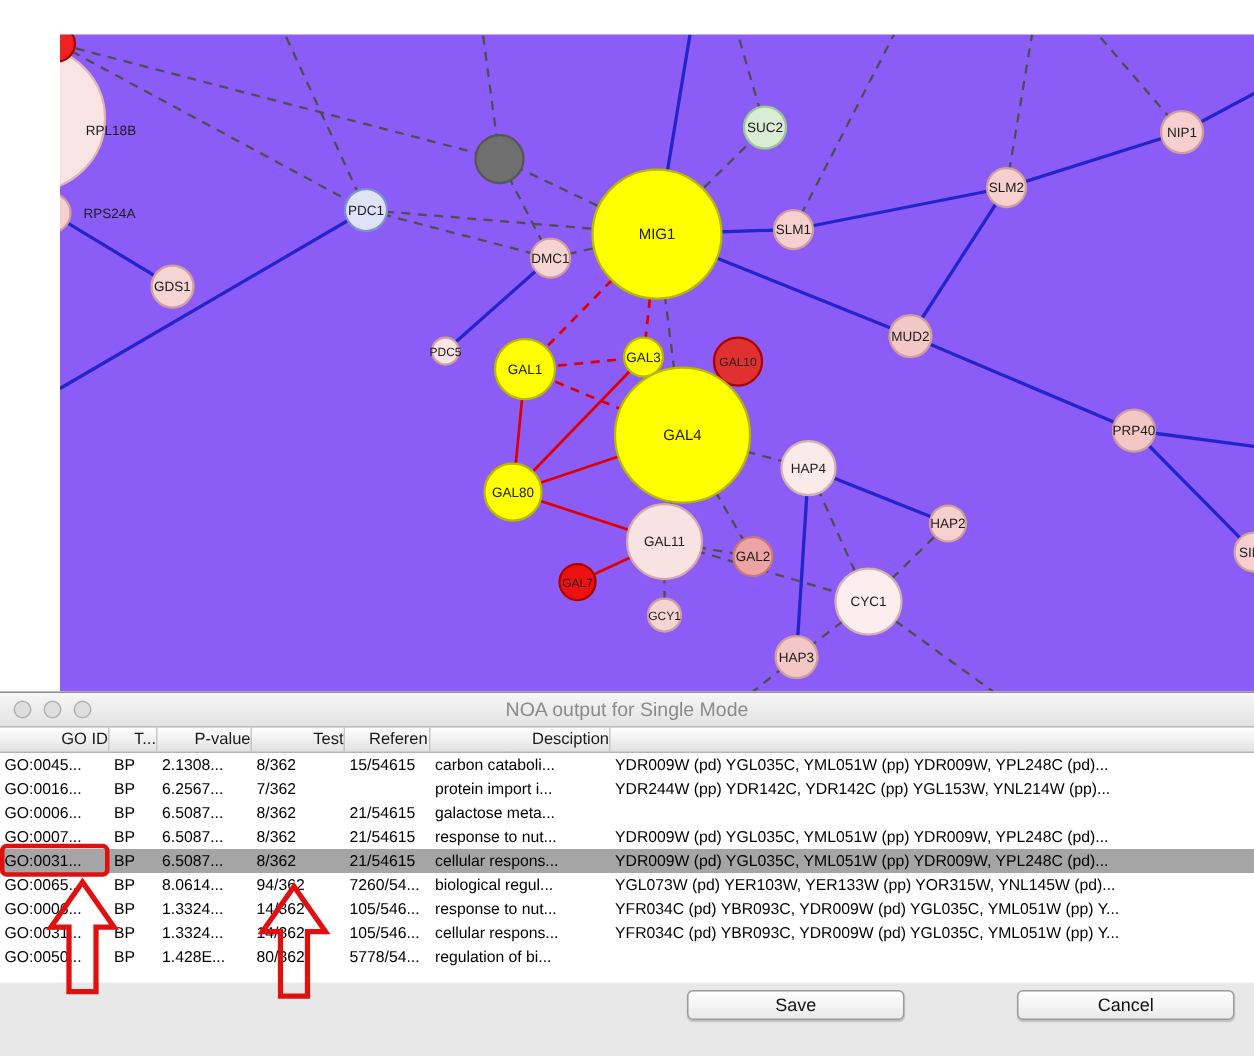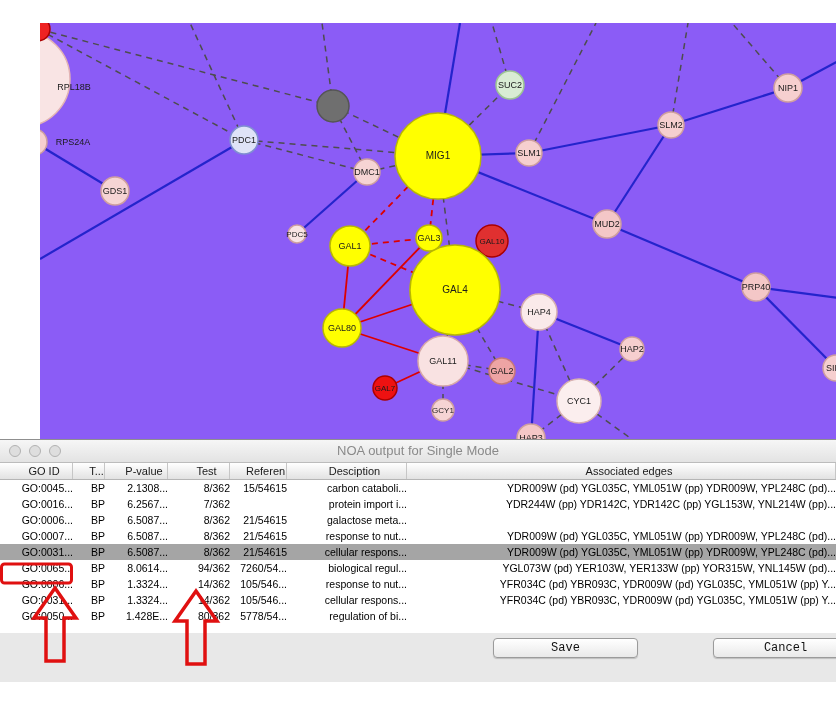--- a/index.html
+++ b/index.html
@@ -16,39 +16,39 @@
   .light{width:12px;height:12px;border-radius:50%;box-sizing:border-box;}
   .light.red{background:#fc5b57;border:1px solid #d8453e;}
   .light.yellow{background:#fdbe41;border:1px solid #dba23a;}
   .light.green{background:#34c84a;border:1px solid #2aa83e;}
   .light.inactive{background:#dedede;border:1px solid #b2b2b2;}
 
   #window-top{position:absolute;top:0;left:0;width:836px;height:461px;background:#fff;}
   #network-canvas{position:absolute;top:23px;left:0;width:836px;height:438px;background:#8b5cf6;overflow:hidden;margin-left:40px;}
   #network-svg text{font-family:"Liberation Sans",sans-serif;}
 
-  #window-bottom{position:absolute;top:439px;left:0;width:836px;height:243px;background:#e8e8e8;
+  #window-bottom{position:absolute;top:461px;left:0;width:836px;height:243px;background:#e8e8e8;
                  border-top:1px solid #8f8f8f;box-sizing:border-box;}
 
   
   .thead{display:flex;height:17px;background:linear-gradient(#ffffff,#e2e2e2);
          border-bottom:1px solid #b5b5b5;box-sizing:border-box;}
   .th{box-sizing:border-box;border-right:1px solid #c6c6c6;font-size:11px;line-height:16px;
-      text-align:center;color:#1a1a1a;overflow:hidden;white-space:nowrap;flex:none;padding-left:16px;}
-  .tbody{background:#ffffff;height:153px;overflow:hidden;text-align:right;}
+      text-align:right;color:#1a1a1a;overflow:hidden;white-space:nowrap;flex:none;padding-left:16px;}
+  .tbody{background:#ffffff;height:153px;overflow:hidden;}
   .tr{display:flex;height:16px;}
   .tr.selected{background:#a5a5a5;}
   .td{box-sizing:border-box;padding-left:3px;font-size:10.5px;line-height:16px;
       white-space:nowrap;overflow:hidden;color:#000;flex:none;}
 
   
   .mac-btn{position:absolute;width:145px;height:20px;border-radius:4px;border:1px solid #9b9b9b;
            background:linear-gradient(#ffffff,#e9e9e9);font-size:12px;color:#111;
-           font-family:Liberation Mono, monospace;box-shadow:0 1px 1px rgba(0,0,0,0.18);
-           padding:0;line-height:18px;text-align:center;margin-left:35px;}
+           font-family:Liberation Sans, sans-serif;box-shadow:0 1px 1px rgba(0,0,0,0.18);
+           padding:0;line-height:18px;text-align:center;}
   #save-btn{left:458px;top:198px;}
   #cancel-btn{left:678px;top:198px;}
 
   
   #annotation-svg{position:absolute;top:0;left:0;width:836px;height:704px;
                   pointer-events:none;z-index:60;}
 </style>
 </head>
 <body>
 
@@ -181,21 +181,20 @@
     <div class="title">NOA output for Single Mode</div>
   </div>
 
   <div class="thead" id="noa-thead">
       <div class="th" style="width: 73px;">GO ID</div>
       <div class="th" style="width: 32px;">T...</div>
       <div class="th" style="width: 63px;">P-value</div>
       <div class="th" style="width: 62px;">Test</div>
       <div class="th" style="width: 57px;">Referen...</div>
       <div class="th" style="width: 120px;">Desciption</div>
-      <div class="th" style="width: 429px;">Associated edges</div>
     </div>
   <div class="tbody" id="noa-tbody">
       <div class="tr">
         <div class="td" style="width: 73px;">GO:0045...</div>
         <div class="td" style="width: 32px;">BP</div>
         <div class="td" style="width: 63px;">2.1308...</div>
         <div class="td" style="width: 62px;">8/362</div>
         <div class="td" style="width: 57px;">15/54615</div>
         <div class="td" style="width: 120px;">carbon cataboli...</div>
         <div class="td" style="width: 429px;">YDR009W (pd) YGL035C, YML051W (pp) YDR009W, YPL248C (pd)...</div>

